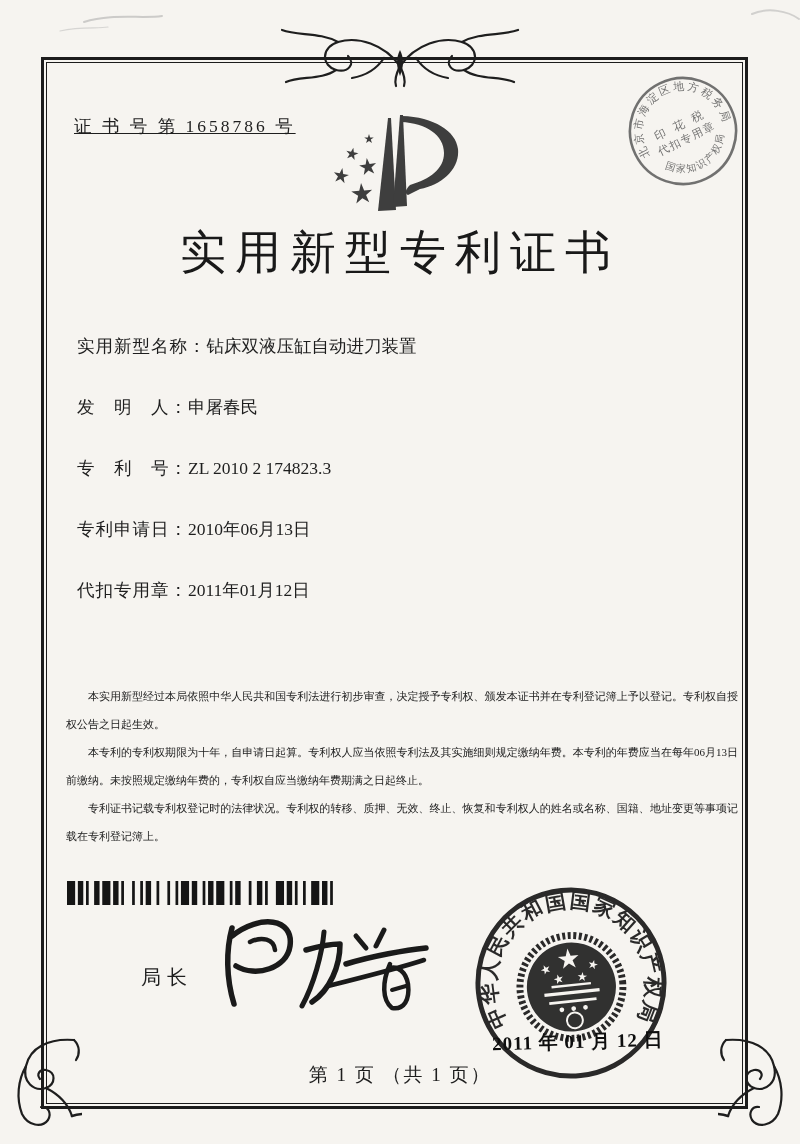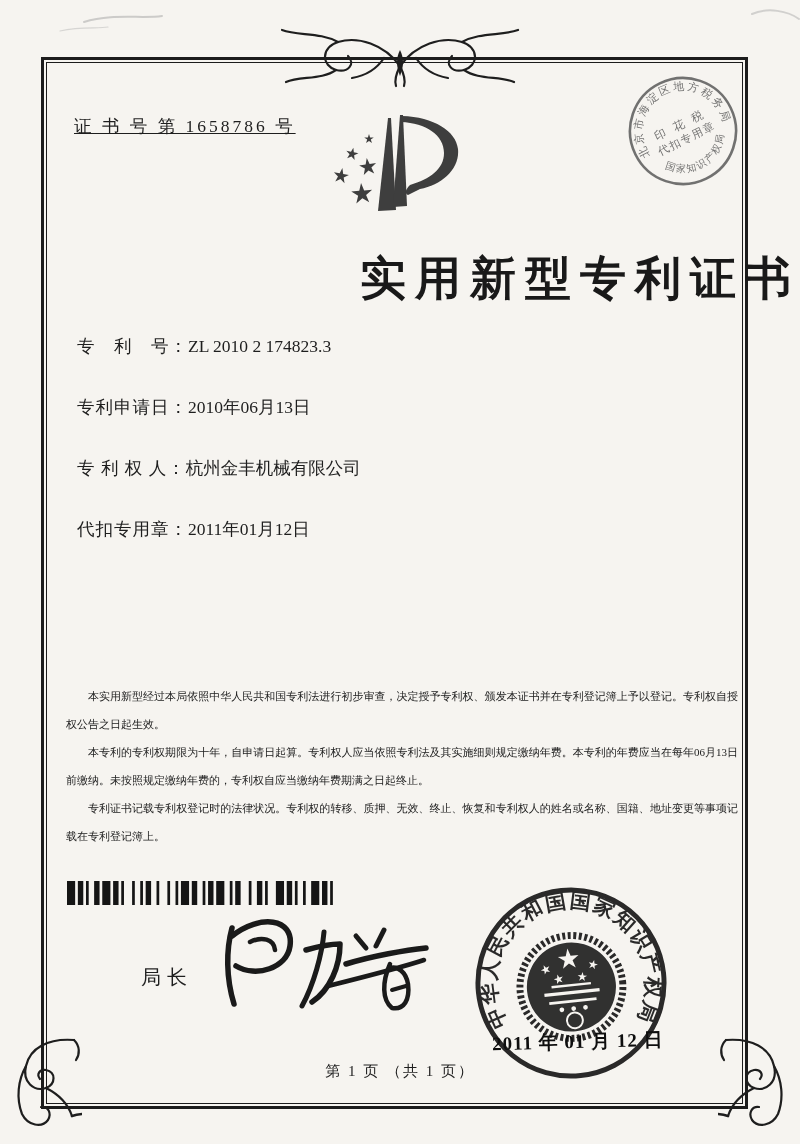--- a/index.html
+++ b/index.html
@@ -17,39 +17,39 @@
   
   .top-ornament{position:absolute;left:266px;top:26px;}
   .corner-ornament{position:absolute;}
   .corner-left{left:10px;top:1036px;}
   .corner-right{left:718px;top:1036px;transform:scaleX(-1);}
   .smudges{position:absolute;inset:0;pointer-events:none;}
   
   .cert-no{position:absolute;left:74px;top:114px;font-size:17.5px;letter-spacing:3px;text-decoration:underline;}
   .tax-stamp{position:absolute;left:626px;top:74px;opacity:.82;}
   .logo{position:absolute;left:322px;top:101px;}
-  .title{position:absolute;left:0;top:248px;width:100%;margin:0;text-align:right;
-    font-size:46px;font-weight:700;letter-spacing:9px;color:#191919;}
+  .title{position:absolute;left:0;top:222px;width:100%;margin:0;text-align:center;
+    font-size:46px;font-weight:400;letter-spacing:9px;color:#191919;}
   
   .fields{position:absolute;left:77px;top:334px;width:620px;}
   .field-row{font-size:17.5px;line-height:24px;margin-bottom:37px;white-space:nowrap;}
   .field-row .lbl{letter-spacing:1px;}
   
   .body-text{position:absolute;left:66px;top:682px;width:672px;}
   .body-text p{margin:0;font-size:11px;line-height:28px;text-align:justify;text-indent:2em;color:#222;}
   
   .barcode{position:absolute;left:67px;top:881px;width:274px;height:24px;}
   
   .sig-label{position:absolute;left:141px;top:964px;font-size:20px;letter-spacing:6px;}
   .sig-script{position:absolute;left:208px;top:906px;}
   
   .seal{position:absolute;left:472px;top:884px;opacity:.9;transform:rotate(-6deg);}
   .seal-date{position:absolute;left:492px;top:1029px;font-size:19px;font-weight:600;letter-spacing:1px;color:#0e0e0e;transform:rotate(-1.5deg);white-space:nowrap;}
   
-  .footer{position:absolute;left:0;top:1062px;width:100%;text-align:center;font-size:15px;letter-spacing:2px;}
+  .footer{position:absolute;left:0;top:1062px;width:100%;text-align:center;font-size:19px;letter-spacing:2px;}
   svg text{font-family:"Liberation Serif","DejaVu Serif",serif;}
 </style>
 </head>
 <body>
 
 <div class="vignette"></div>
 
 <svg class="smudges" width="800" height="1144">
   <path d="M84,22 C112,13 142,19 162,16" stroke="#9a9a9a" stroke-width="2" fill="none" opacity="0.45" stroke-linecap="round"></path>
   <path d="M60,31 C82,26 98,29 108,27" stroke="#a8a8a8" stroke-width="1.2" fill="none" opacity="0.4" stroke-linecap="round"></path>
@@ -126,27 +126,30 @@
     <polygon points="66,17 69,17 74,109 56,110"></polygon>
     <polygon points="78,14 81,14 85,105 71,106"></polygon>
     <path d="M80,15 C112,16 134,30 136,48 C138,68 120,84 98,88 L86,94 C82,92 84,88 88,84 C108,78 122,68 122,52 C122,34 104,22 79,21 Z"></path>
   </g>
 </svg>
 
 <h1 class="title">实用新型专利证书</h1>
 
 <div class="fields">
   <div class="field-row">
+    <span class="lbl">实用新型名称：</span><span class="val">钻床双液压缸自动进刀装置</span>
+  </div>
+  <div class="field-row">
+    <span class="lbl">发　明　人：</span><span class="val">申屠春民</span>
+  </div>
+  <div class="field-row">
     <span class="lbl">专　利　号：</span><span class="val">ZL 2010 2 174823.3</span>
   </div>
   <div class="field-row">
     <span class="lbl">专利申请日：</span><span class="val">2010年06月13日</span>
-  </div>
-  <div class="field-row">
-    <span class="lbl">专 利 权 人：</span><span class="val">杭州金丰机械有限公司</span>
   </div>
   <div class="field-row">
     <span class="lbl">代扣专用章：</span><span class="val">2011年01月12日</span>
   </div>
 </div>
 
 <div class="body-text">
   <p>本实用新型经过本局依照中华人民共和国专利法进行初步审查，决定授予专利权、颁发本证书并在专利登记簿上予以登记。专利权自授权公告之日起生效。</p>
   <p>本专利的专利权期限为十年，自申请日起算。专利权人应当依照专利法及其实施细则规定缴纳年费。本专利的年费应当在每年06月13日前缴纳。未按照规定缴纳年费的，专利权自应当缴纳年费期满之日起终止。</p>
   <p>专利证书记载专利权登记时的法律状况。专利权的转移、质押、无效、终止、恢复和专利权人的姓名或名称、国籍、地址变更等事项记载在专利登记簿上。</p>

